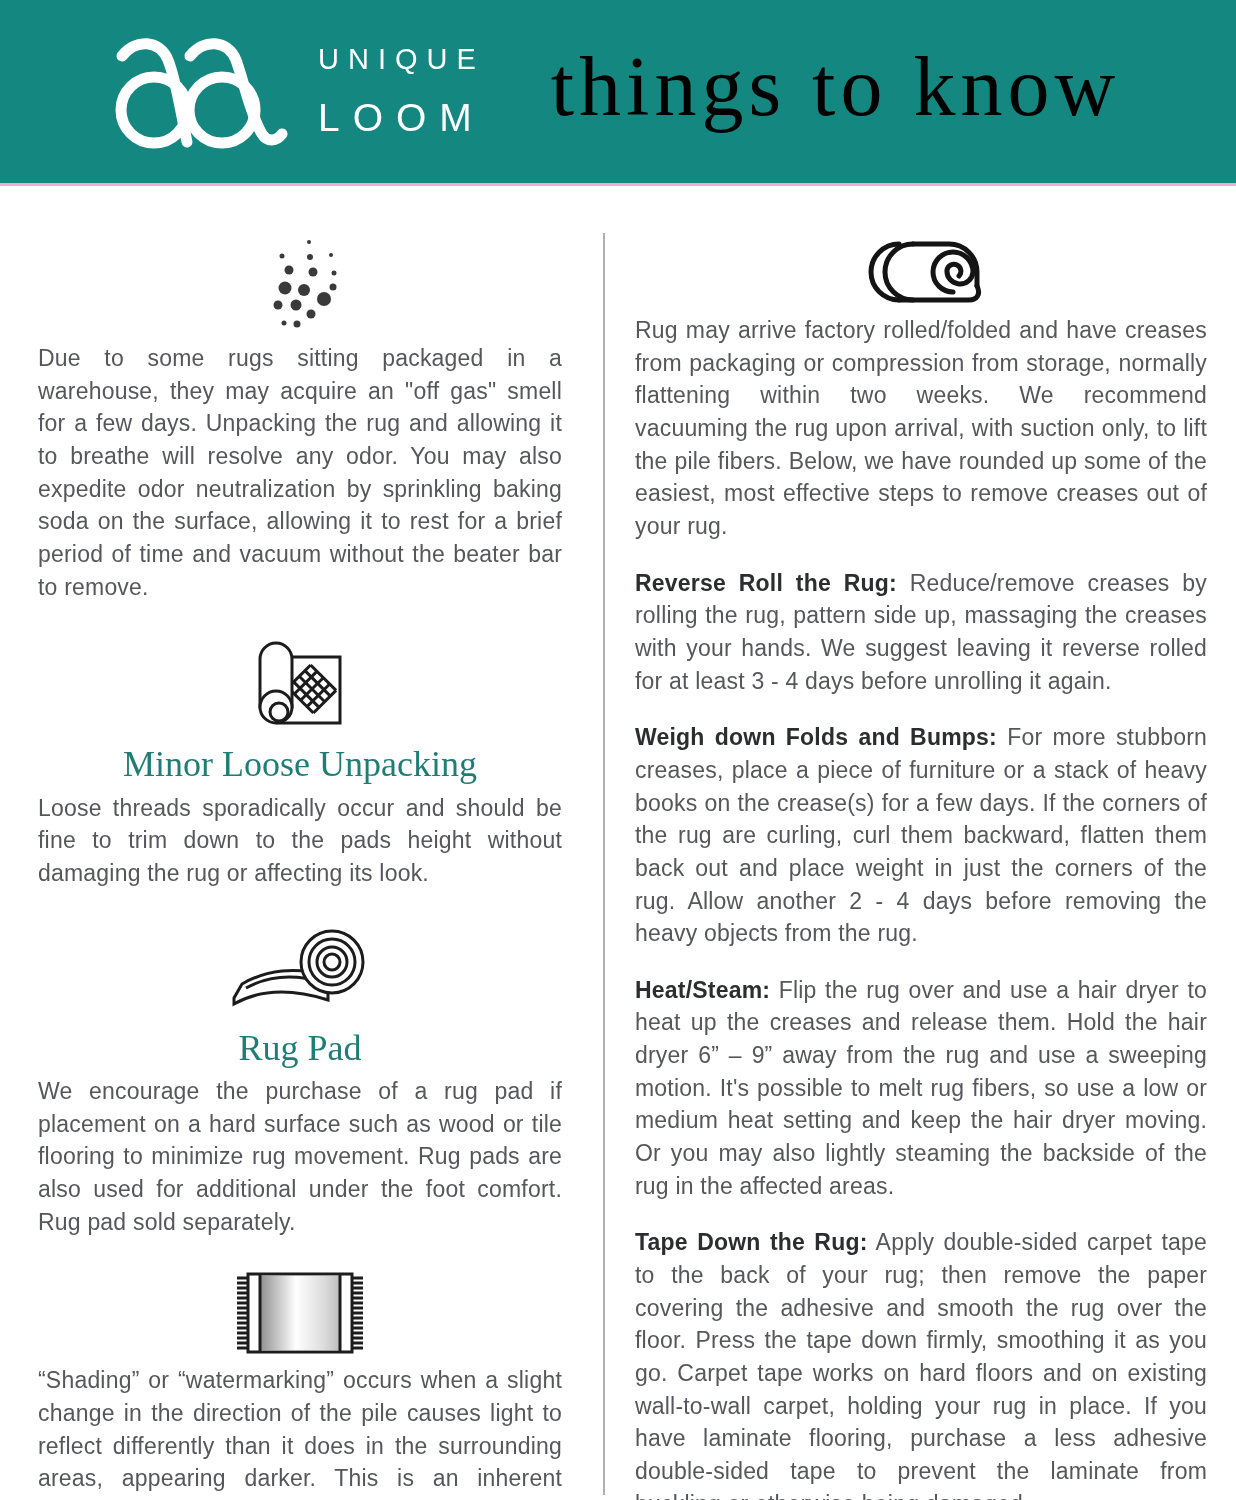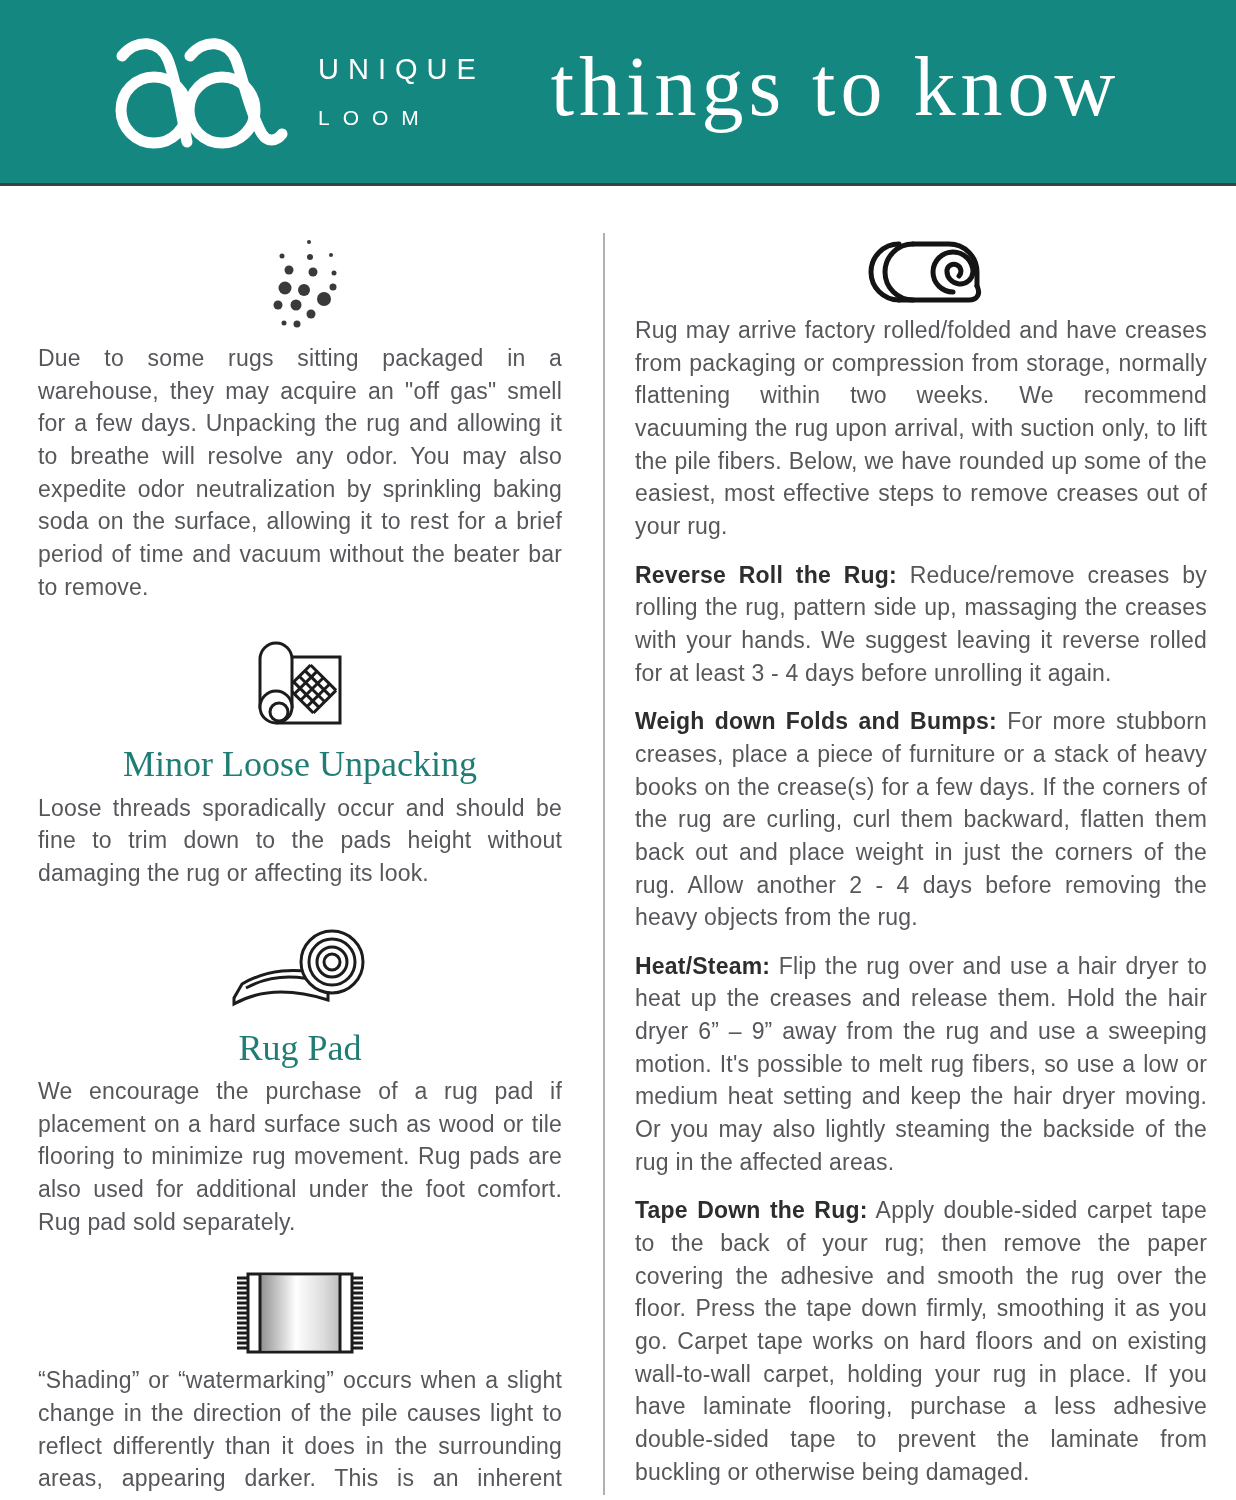--- a/index.html
+++ b/index.html
@@ -4,31 +4,31 @@
 <style>
   html,body { margin:0; padding:0; background:#fff; }
   .page {
     position:relative; width:1236px; height:1500px; background:#ffffff;
     overflow:hidden;
     font-family:"Liberation Sans","DejaVu Sans",sans-serif;
   }
   
   .header {
     height:186px; background:#148880; display:flex; align-items:center;
-    border-bottom:3px solid #404040; box-sizing:border-box; padding:0 40px 0 110px;
+    border-bottom:3px solid #f9a8d4; box-sizing:border-box; padding:0 40px 0 110px;
   }
   .brand { display:flex; align-items:center; }
   .brand svg { display:block; }
   .brand-text { margin-left:20px; color:#ffffff; }
   .brand-line1 { font-size:29px; letter-spacing:9px; }
-  .brand-line2 { font-size:21px; letter-spacing:13px; text-align:left; margin-top:20px; }
+  .brand-line2 { font-size:39px; letter-spacing:13px; text-align:right; margin-top:20px; }
   .page-title {
     flex:1; text-align:center; margin:0; padding-right:10px;
     font-family:"Liberation Serif","DejaVu Serif",serif; font-weight:normal;
-    color:#ffffff; font-size:84px; letter-spacing:5px; line-height:1;
+    color:#000000; font-size:84px; letter-spacing:5px; line-height:1;
     padding-bottom:10px;
   }
   
   .columns { display:flex; box-sizing:border-box; padding:20px 28px 0 38px; }
   .col-left  { width:524px; }
   .col-right { width:572px; margin-left:73px; }
   .col-divider {
     position:absolute; left:603px; top:233px; height:1262px; width:2px;
     background:#b0b0b0;
   }
@@ -37,21 +37,21 @@
   .mt-lg { margin-top:30px; }
   .mt-md { margin-top:34px; }
   h2.section-heading {
     font-family:"Liberation Serif","DejaVu Serif",serif; font-weight:normal;
     color:#1f7d75; font-size:36px; text-align:center; margin:12px 0 4px; line-height:1.15;
   }
   p.body {
     color:#56575a; font-size:23px; line-height:1.42; letter-spacing:0.2px;
     text-align:justify; margin:6px 0 0;
   }
-  p.tip { margin-top:16px; }
+  p.tip { margin-top:24px; }
   p.body strong { color:#2c2d2e; font-weight:bold; }
   svg .ln { stroke:#1c1c1c; stroke-width:3; fill:none; }
   svg .fw { fill:#ffffff; stroke:#1c1c1c; stroke-width:3; }
 </style>
 </head>
 <body>
 
 <div class="page">
 
   <div class="header">

